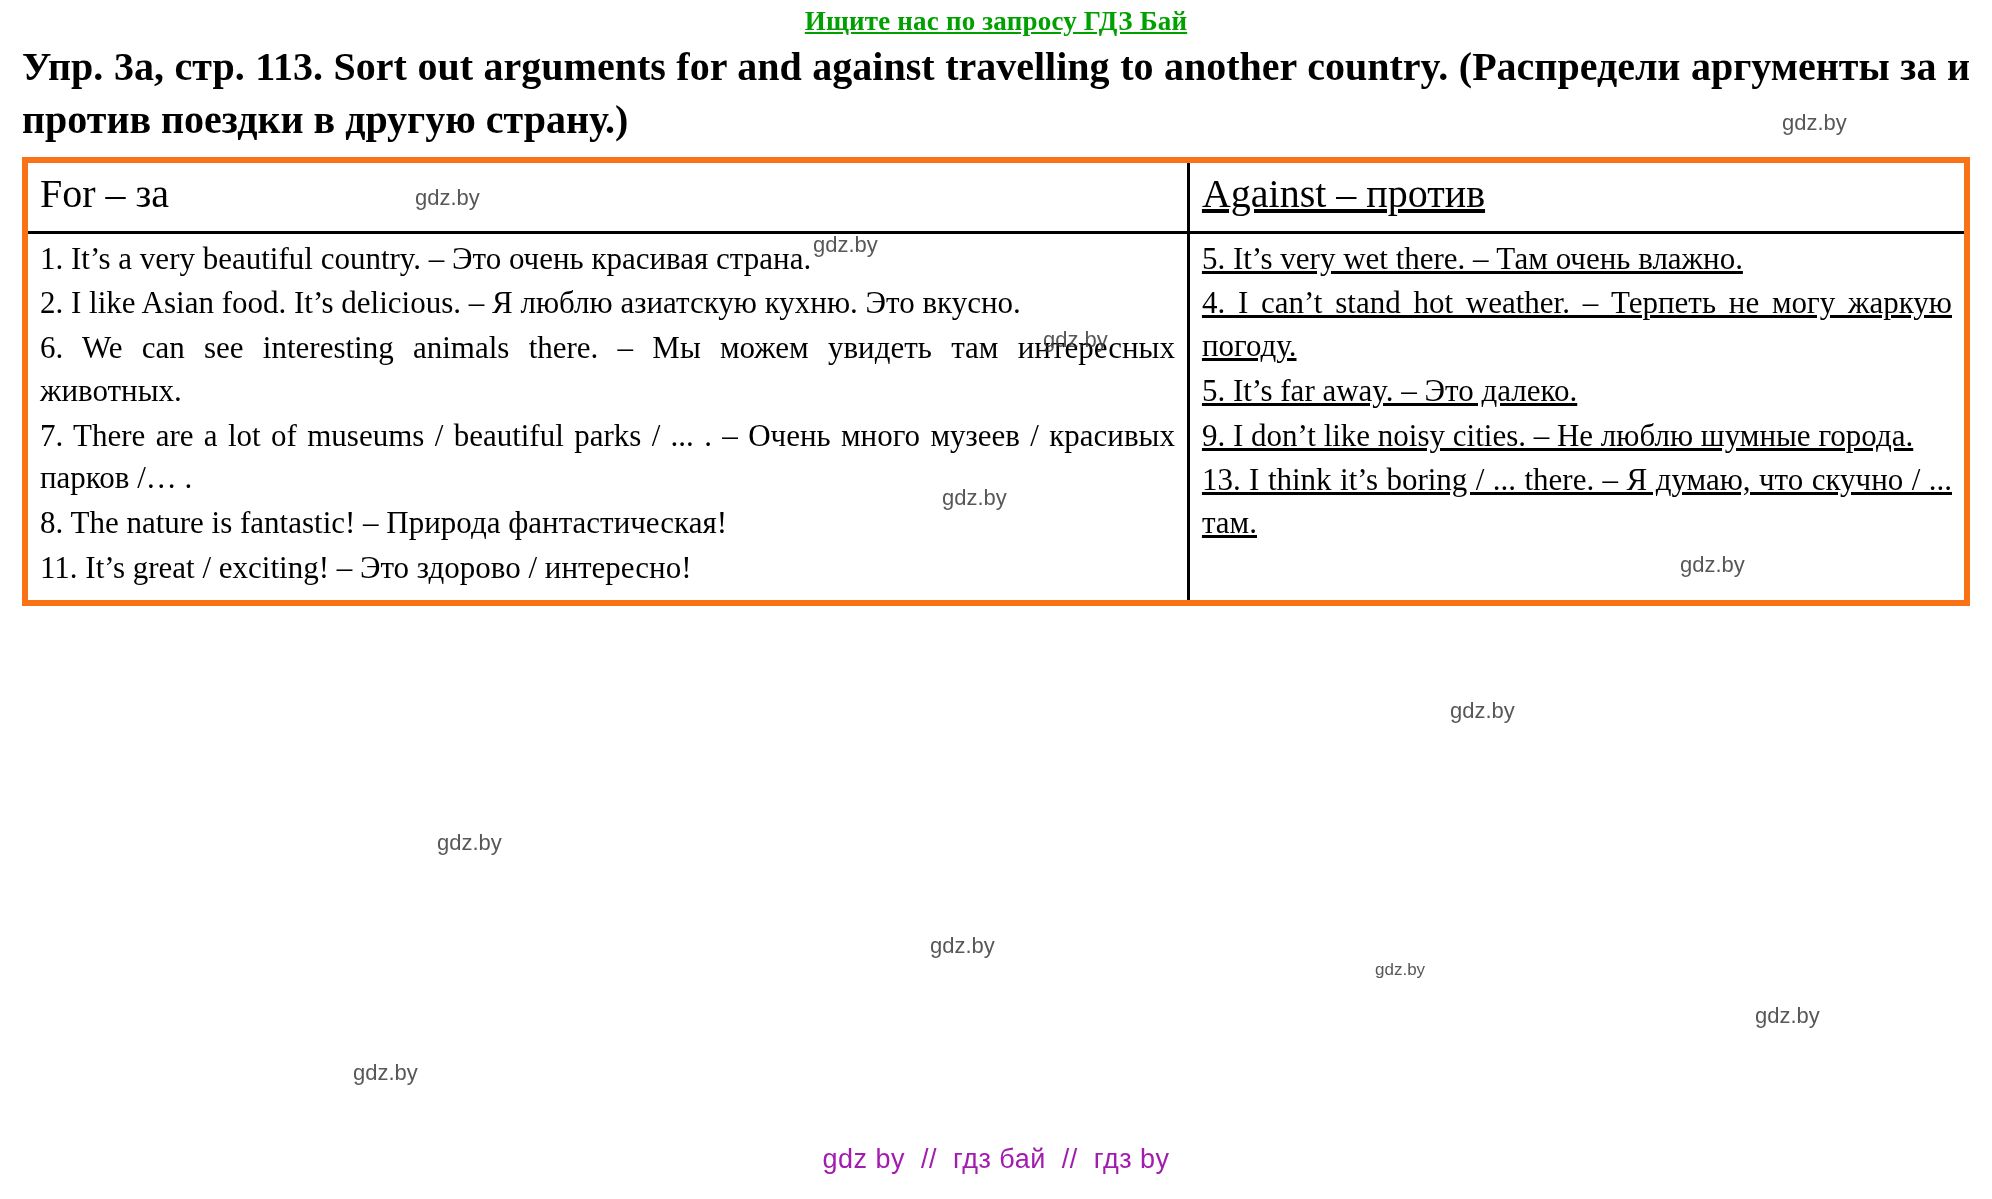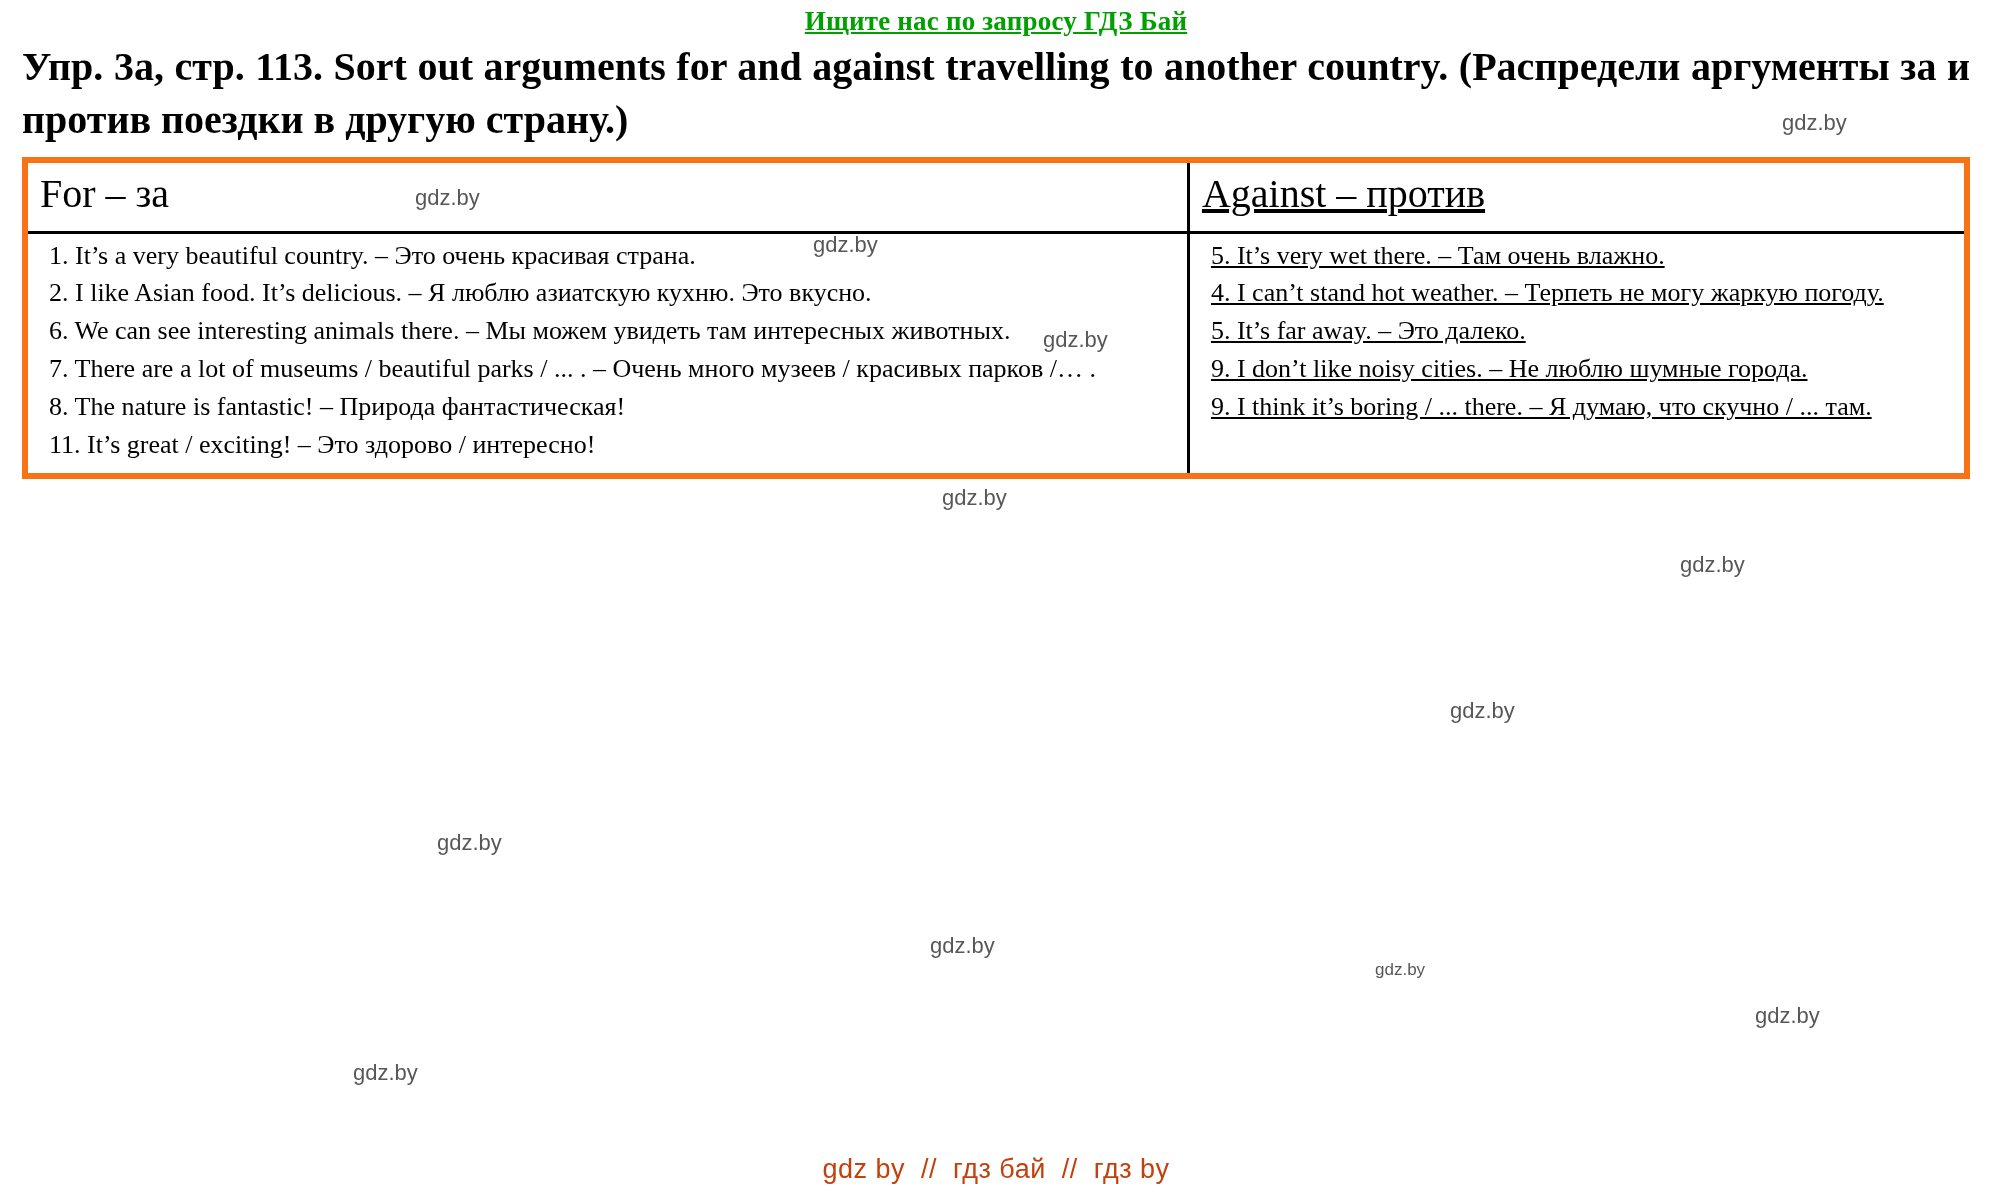--- a/index.html
+++ b/index.html
@@ -54,35 +54,35 @@
   }
   .col-left { width: 60.2%; }
   .col-right { width: 39.8%; text-decoration: underline; }
   .head-cell {
     font-size: 40px;
     line-height: 1.35;
     padding-top: 6px;
     padding-bottom: 10px;
   }
   .item {
-    font-size: 26px;
+    font-size: 31px;
     line-height: 1.38;
     text-align: justify;
     text-justify: inter-word;
-    margin: 0 0 2px 9px;
+    margin: 0 0 2px 0;
     hyphens: none;
   }
   .item:last-child { margin-bottom: 0; }
   .bottom-links {
     position: absolute;
-    bottom: 14px;
+    bottom: 24px;
     left: 0;
     width: 100%;
     text-align: center;
-    color: #c2410c;
+    color: #a21caf;
     font-family: "Liberation Sans", sans-serif;
     font-size: 27px;
     letter-spacing: 0.5px;
   }
   .bottom-links span { margin: 0 4px; }
   .wm {
     position: absolute;
     font-family: "Liberation Sans", sans-serif;
     color: #3a3a3a;
     font-size: 22px;
@@ -114,21 +114,21 @@
         <p class="item">6. We can see interesting animals there. – Мы можем увидеть там интересных животных.</p>
         <p class="item">7. There are a lot of museums / beautiful parks / ... . – Очень много музеев / красивых парков /… .</p>
         <p class="item">8. The nature is fantastic! – Природа фантастическая!</p>
         <p class="item">11. It’s great / exciting! – Это здорово / интересно!</p>
       </td>
       <td class="col-right">
         <p class="item">5. It’s very wet there. – Там очень влажно.</p>
         <p class="item">4. I can’t stand hot weather. – Терпеть не могу жаркую погоду.</p>
         <p class="item">5. It’s far away. – Это далеко.</p>
         <p class="item">9. I don’t like noisy cities. – Не люблю шумные города.</p>
-        <p class="item">9. I think it’s boring / ... there. – Я думаю, что скучно / ... там.</p>
+        <p class="item">13. I think it’s boring / ... there. – Я думаю, что скучно / ... там.</p>
       </td>
     </tr>
   </tbody>
     </table>
 
   <div class="wm" style="left:415px; top:185px;">gdz.by</div>
   <div class="wm" style="left:813px; top:232px;">gdz.by</div>
   <div class="wm" style="left:1043px; top:327px;">gdz.by</div>
   <div class="wm" style="left:942px; top:485px;">gdz.by</div>
   <div class="wm" style="left:1680px; top:552px;">gdz.by</div>

